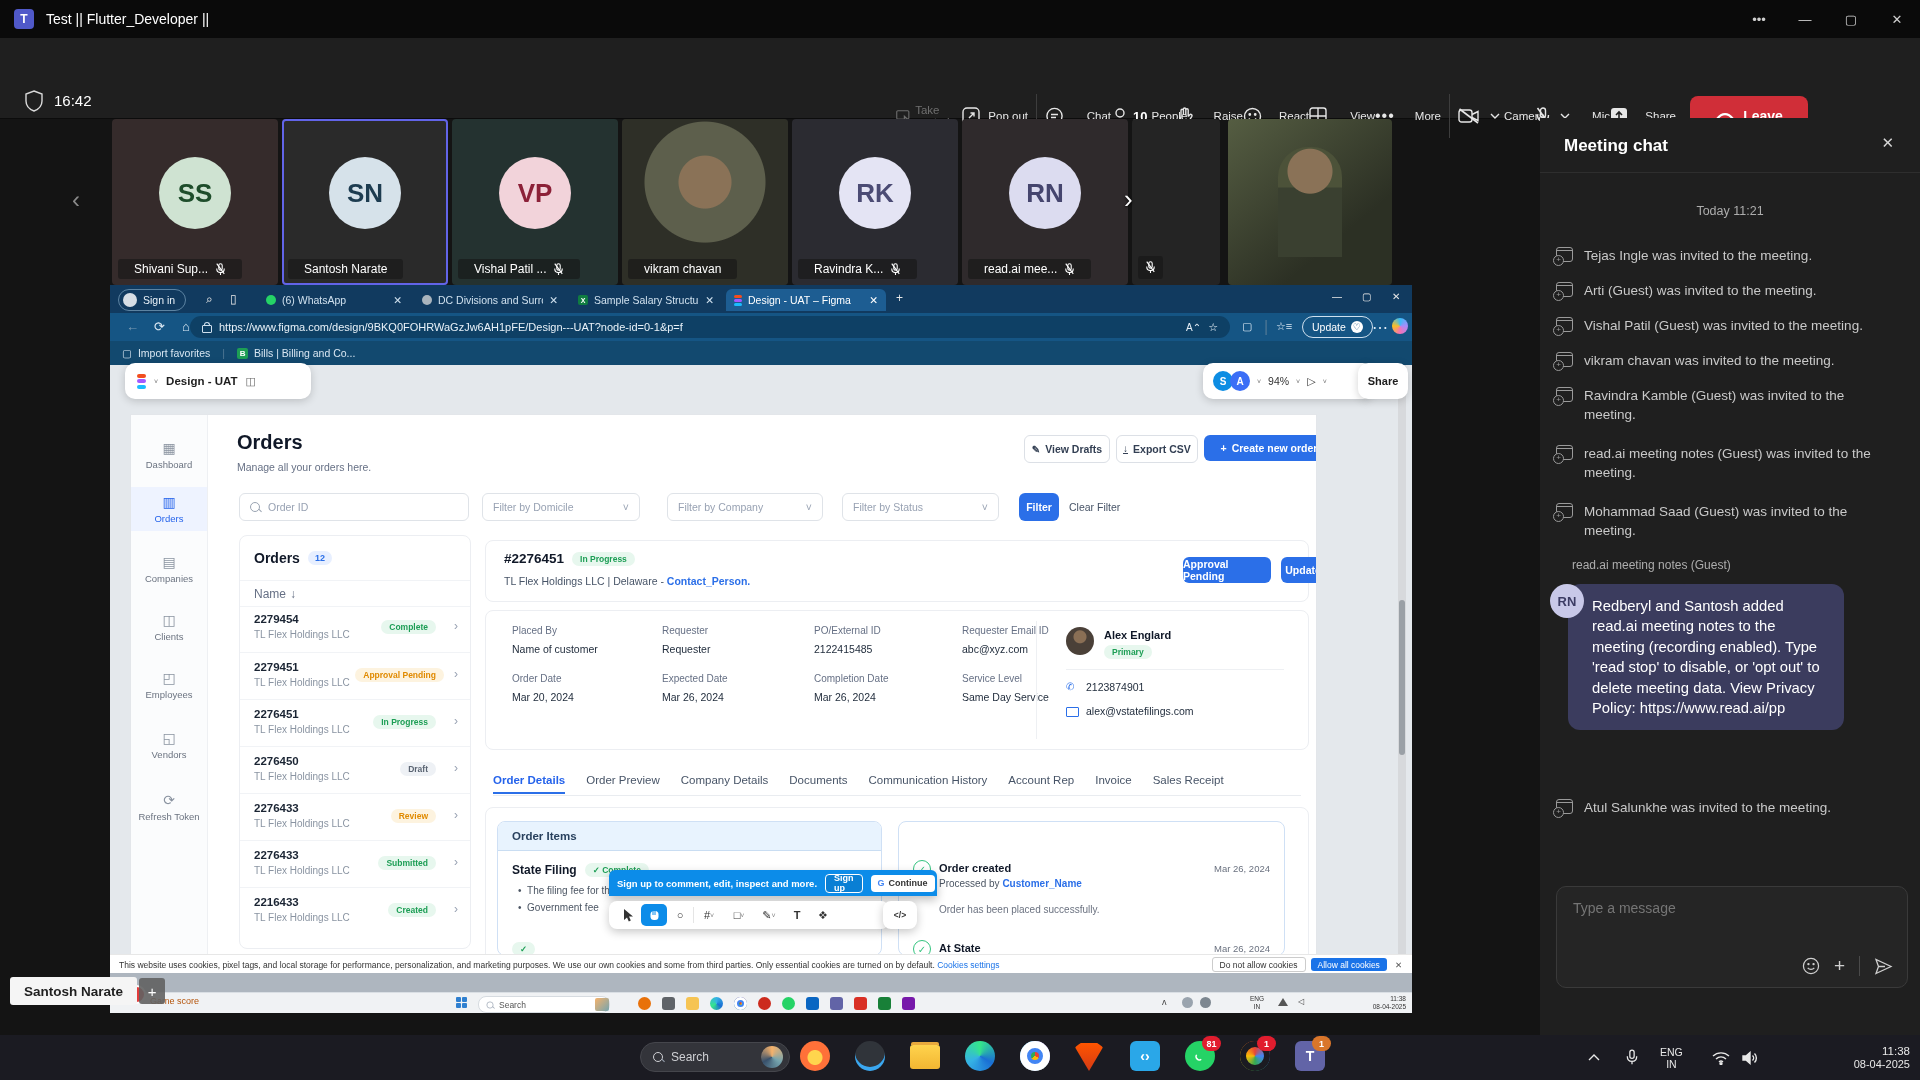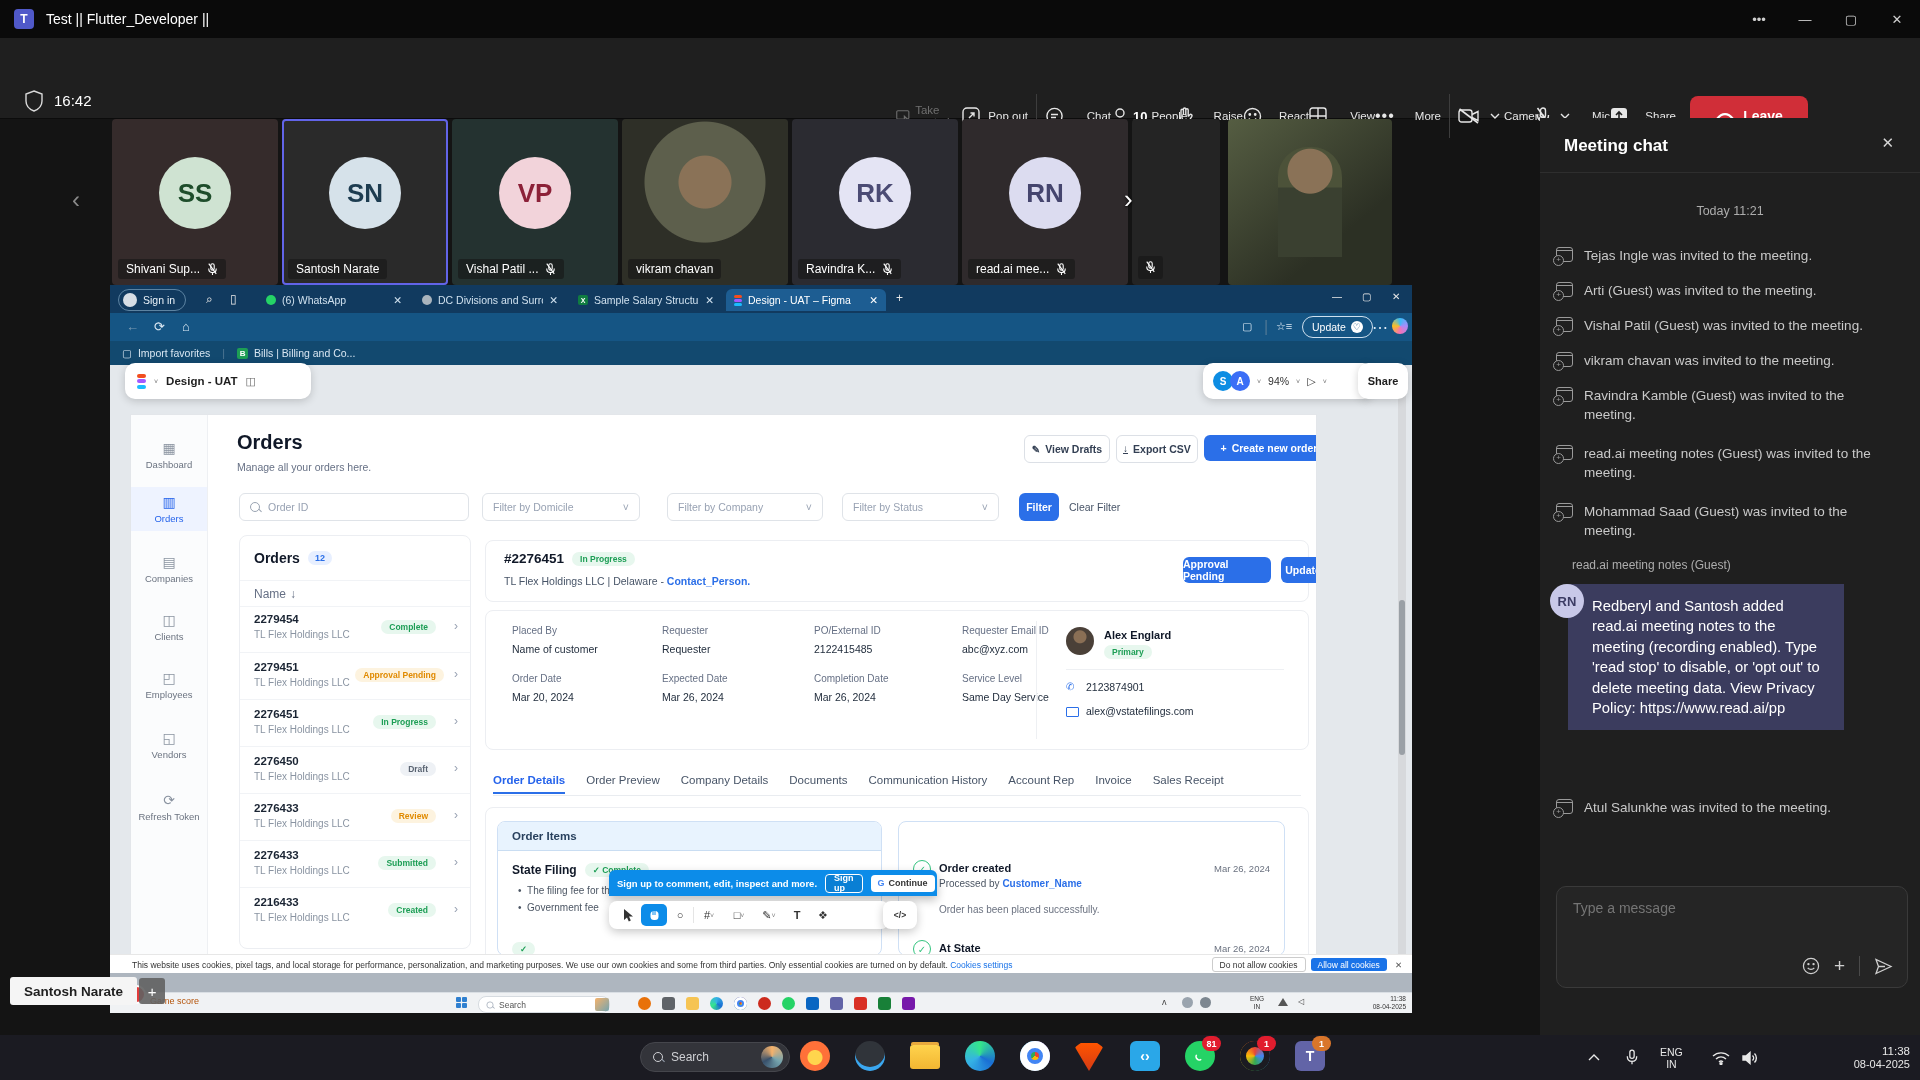--- a/index.html
+++ b/index.html
@@ -15,29 +15,29 @@
   .mitem{width:66px;height:64px;flex-direction:row;justify-content:space-between;gap:4px;color:#e6e6e6;font-size:11.5px;display:flex;align-items:center}
   .mitem.dis{color:#6f6f6f}
   .mitem svg{stroke:#e6e6e6}
   .mitem.dis svg{stroke:#6f6f6f}
   .vdiv{width:1px;height:44px;background:#3d3d3d}
   .leave{background:#d02e38;color:#fff;font-weight:700;font-size:14px;border-radius:8px;gap:8px;justify-content:center}
   
   .tile{top:119px;width:166px;height:166px;border-radius:4px;background:#2a2a2a;overflow:hidden}
   .tile.sel{outline:2.5px solid #6264e8;outline-offset:-2px}
   .av{width:72px;height:72px;border-radius:50%;font-size:26px;font-weight:700;display:flex;align-items:center;justify-content:center;position:absolute;left:47px;top:38px}
-  .np{position:absolute;left:6px;bottom:6px;background:rgba(22,22,22,.62);border-radius:3px;padding:3px 8px;color:#fff;font-size:12px;gap:7px;max-width:140px;white-space:nowrap}
+  .np{position:absolute;left:6px;bottom:6px;background:rgba(22,22,22,.62);border-radius:3px;padding:3px 16px;color:#fff;font-size:12px;gap:7px;max-width:140px;white-space:nowrap}
   
   .chatpanel{left:1540px;top:118px;width:380px;height:917px;background:#1f1f1f}
   .sysmsg{position:absolute;left:16px;width:330px;color:#c9c9c9;font-size:13.5px;line-height:19px}
   .cal{position:absolute;left:0;top:1px;width:15px;height:13px;border:1.6px solid #9a9a9a;border-radius:3px}
   .cal::before{content:"";position:absolute;left:-1px;right:-1px;top:1.5px;height:1.6px;background:#9a9a9a}
   .cal::after{content:"+";position:absolute;left:-4px;bottom:-5px;width:9px;height:9px;background:#1f1f1f;border:1.3px solid #9a9a9a;border-radius:50%;color:#9a9a9a;font-size:8px;line-height:8px;text-align:center}
   .sysmsg .t{display:block;margin-left:28px}
-  .bubble{position:absolute;left:1568px;top:584px;width:276px;background:#3b3c5e;border-radius:0;padding:12px 14px 12px 24px;color:#fff;font-size:14.8px;line-height:1.38;box-sizing:border-box}
+  .bubble{position:absolute;left:1568px;top:584px;width:276px;background:#3b3c5e;border-radius:12px;padding:12px 14px 12px 24px;color:#fff;font-size:14.8px;line-height:1.38;box-sizing:border-box}
   
   .share{left:110px;top:285px;width:1302px;height:728px;background:#e7eaee;overflow:hidden}
   .btabs{left:0;top:0;width:1302px;height:28px;background:#113a5f}
   .btab{height:22px;top:4px;border-radius:6px 6px 0 0;color:#cfe0ee;font-size:10.5px;padding:0 8px;gap:6px;position:absolute;display:flex;align-items:center;box-sizing:border-box}
   .btab.act{background:#1d5d92;color:#fff}
   .burl{left:0;top:28px;width:1302px;height:28px;background:#155584;color:#dce9f4}
   .bbook{left:0;top:56px;width:1302px;height:24px;background:#12496f;color:#d8e6f2;font-size:10.5px}
   .urlpill{left:80px;top:3px;width:1040px;height:22px;background:#0e4065;border-radius:12px;color:#e8f1f8;font-size:11px;gap:7px;padding:0 12px;box-sizing:border-box}
   .lock{width:8px;height:6px;border:1.3px solid #cfe0ee;border-radius:1px;position:relative;margin-top:3px}
   .lock::before{content:"";position:absolute;left:1px;top:-4px;width:4px;height:3px;border:1.3px solid #cfe0ee;border-bottom:none;border-radius:3px 3px 0 0}
@@ -309,20 +309,26 @@
     <span class="a tofu" style="left:786px;top:6px">+</span>
     <span class="a" style="left:1222px;top:6px;color:#e8e8e8;font-size:10px">—</span>
     <span class="a" style="left:1252px;top:6px;color:#e8e8e8;font-size:10px">▢</span>
     <span class="a" style="left:1282px;top:6px;color:#e8e8e8;font-size:10px">✕</span>
   </div>
 
   <div class="a burl">
     <span class="a" style="left:16px;top:6px;font-size:13px;color:#7d9cb5">←</span>
     <span class="a" style="left:44px;top:6px;font-size:13px">⟳</span>
     <span class="a" style="left:72px;top:6px;font-size:13px">⌂</span>
+    <div class="a urlpill f">
+      <span class="lock"></span>
+      <span style="overflow:hidden;white-space:nowrap;flex:1">https://www.figma.com/design/9BKQ0FOHRWaGzJw6AH1pFE/Design---UAT?node-id=0-1&amp;p=f</span>
+      <span style="font-size:10px">A⌃</span>
+      <span>☆</span>
+    </div>
     <span class="a" style="left:1132px;top:7px;font-size:11px">▢</span>
     <span class="a" style="left:1154px;top:5px;color:#4f7795">|</span>
     <span class="a" style="left:1166px;top:7px;font-size:11px">☆≡</span>
     <div class="a f" style="left:1192px;top:3px;height:20px;border:1px solid #cfe0ee;border-radius:11px;padding:0 9px;gap:5px;font-size:10.5px;color:#fff">
       <span>Update</span>
       <span class="ic" style="width:12px;height:12px;border-radius:50%;background:#fff;color:#155584;font-size:9px">♡</span>
     </div>
     <span class="a" style="left:1262px;top:5px;letter-spacing:1px">⋯</span>
     <span class="a" style="left:1282px;top:5px;width:16px;height:16px;border-radius:50%;background:conic-gradient(#38bdf8,#a78bfa,#f472b6,#fbbf24,#38bdf8)"></span>
   </div>
@@ -602,21 +608,21 @@
   </div>
   <div class="a fpill ic" style="left:1248px;top:78px;width:50px;height:36px;font-size:11px;font-weight:600;color:#1e1e1e;z-index:3">
       <span>Share</span>
     </div>
 
   <div class="a" style="left:1288px;top:80px;width:8px;height:589px;background:#d7d9dc">
     <div style="position:absolute;left:1px;top:235px;width:6px;height:155px;background:#9aa0a6;border-radius:3px"></div>
   </div>
 
   <div class="a f" style="left:0;top:669px;width:1302px;height:19px;background:#fff;border-top:1px solid #e7e7e7;z-index:7;font-size:8.5px;color:#333">
-    <span style="margin-left:22px;white-space:nowrap;overflow:hidden"><span>This website uses cookies, pixel tags, and local storage for performance, personalization, and marketing purposes. We use our own cookies and some from third parties. Only essential cookies are turned on by default. </span><span style="color:#1a73e8">Cookies settings</span></span>
+    <span style="margin-left:9px;white-space:nowrap;overflow:hidden"><span>This website uses cookies, pixel tags, and local storage for performance, personalization, and marketing purposes. We use our own cookies and some from third parties. Only essential cookies are turned on by default. </span><span style="color:#1a73e8">Cookies settings</span></span>
     <span style="flex:1"></span>
     <span class="ic" style="height:13px;padding:0 7px;border:1px solid #ccc;border-radius:3px;margin-right:5px;white-space:nowrap">Do not allow cookies</span>
     <span class="ic" style="height:13px;padding:0 7px;background:#1a73e8;color:#fff;border-radius:3px;margin-right:8px;white-space:nowrap">Allow all cookies</span>
     <span style="margin-right:10px;color:#555">✕</span>
   </div>
 
   <div class="a" style="left:0;top:688px;width:1302px;height:19px;background:#aeb6bf;z-index:7"></div>
   <div class="a" style="left:0;top:707px;width:1302px;height:21px;background:#f0f2f4;border-top:1px solid #dadfe4;z-index:7">
     <span class="itb-ic winlogo" style="left:346px;grid-template-columns:5px 5px;grid-template-rows:5px 5px;gap:1px">
         <i style="background:#2f80d0"></i>

